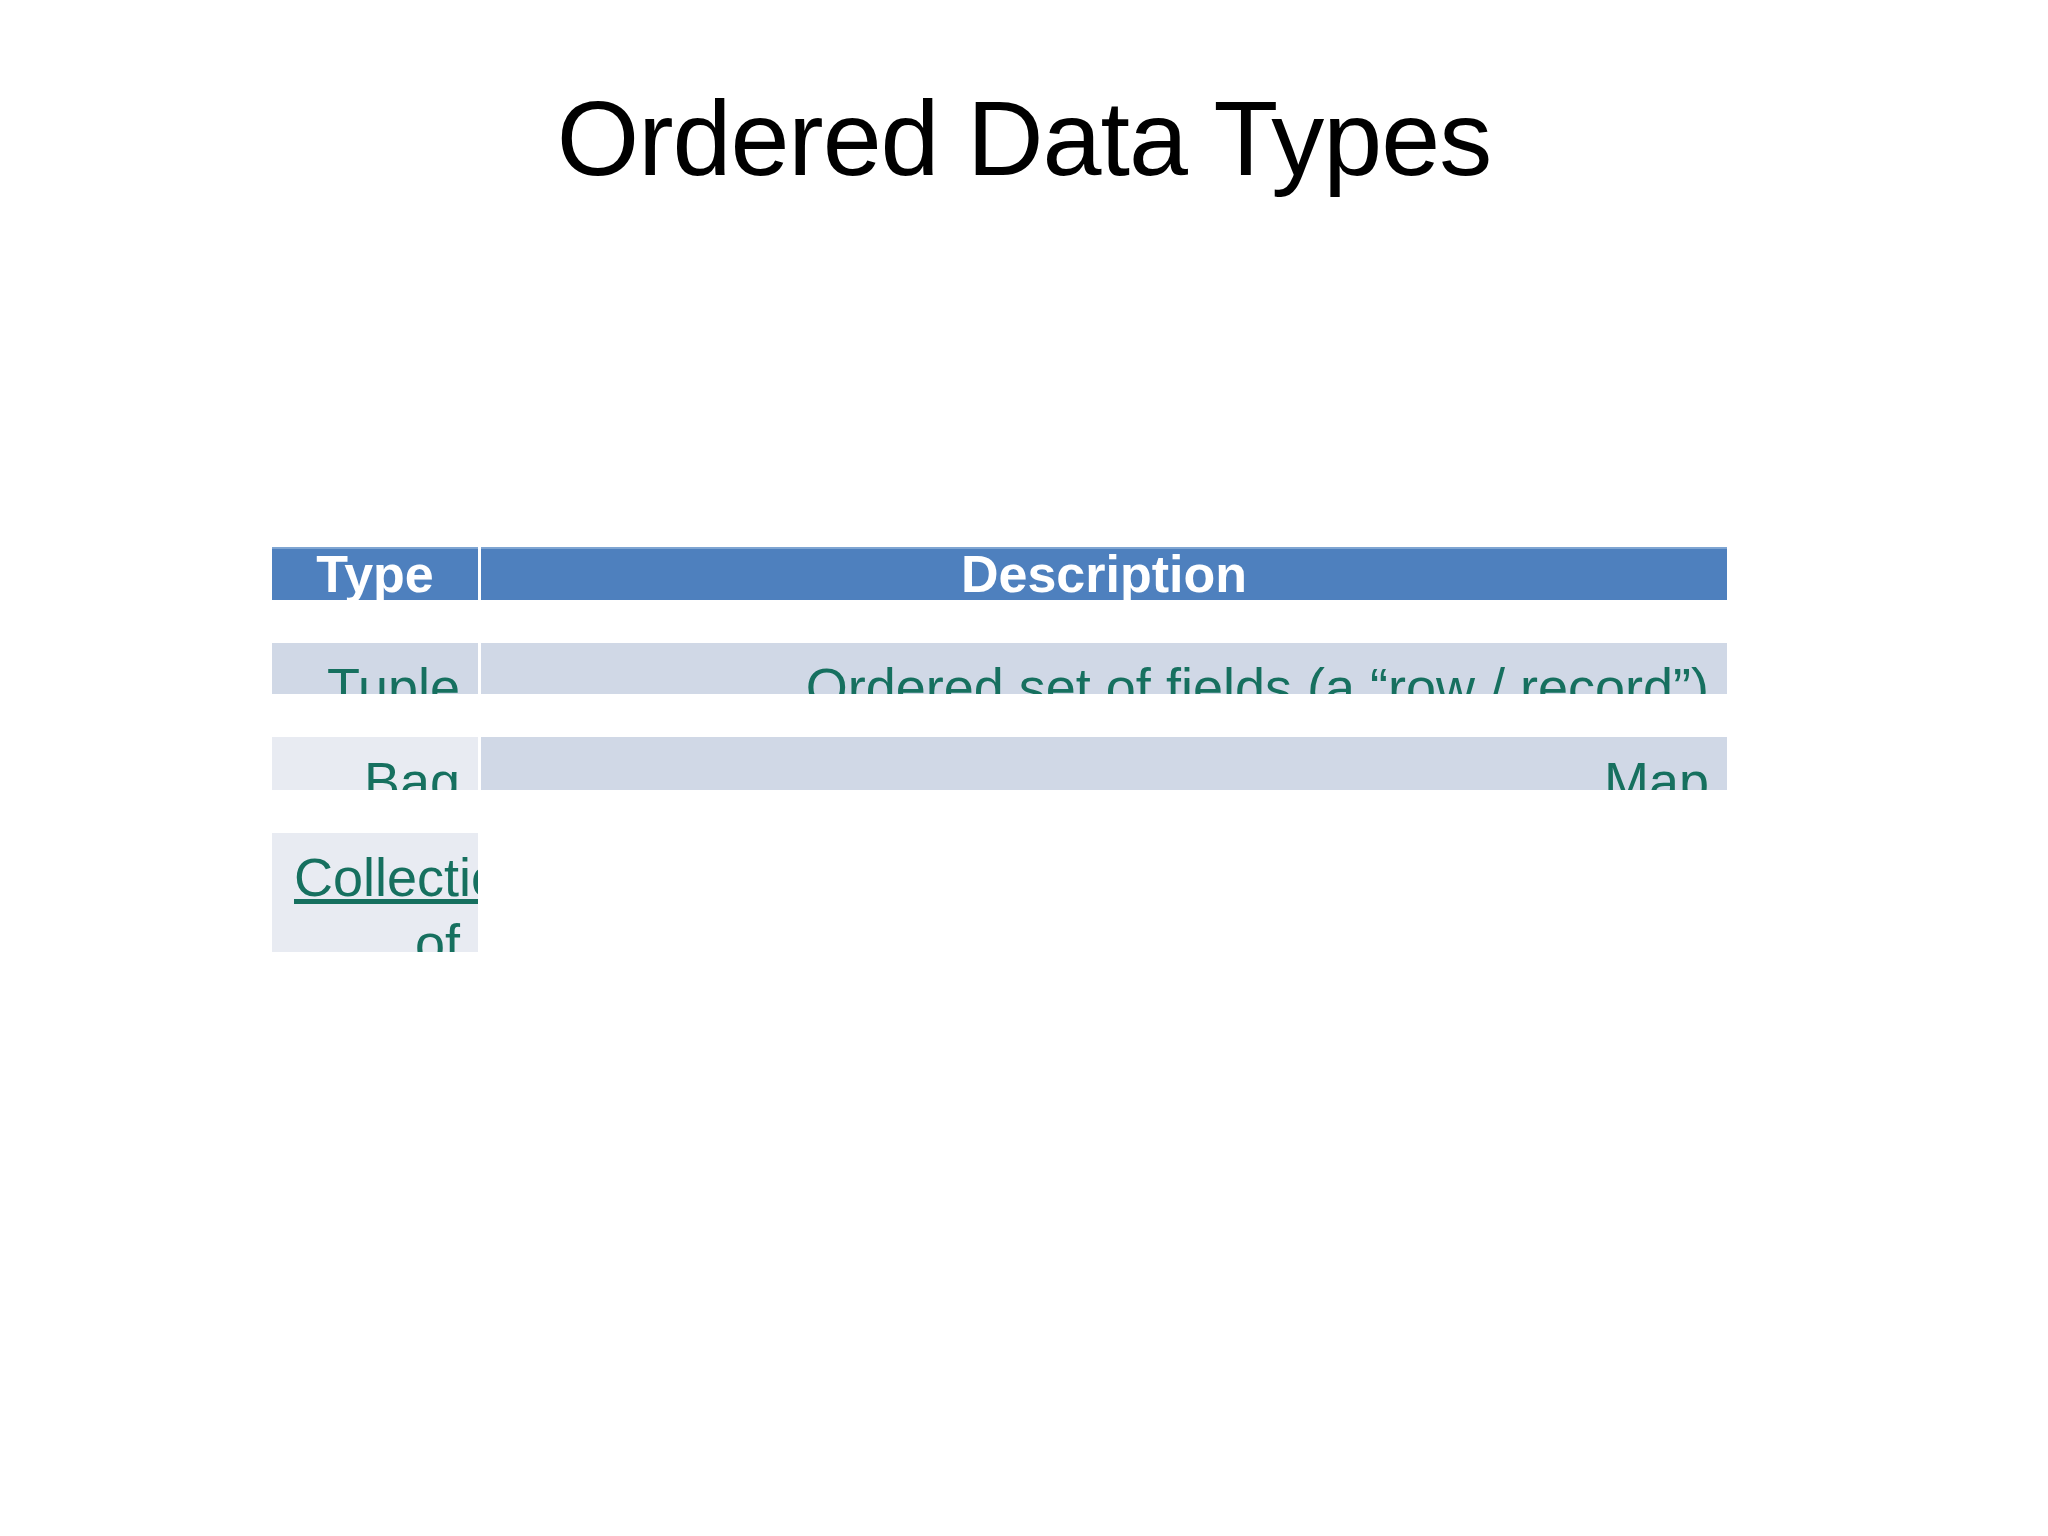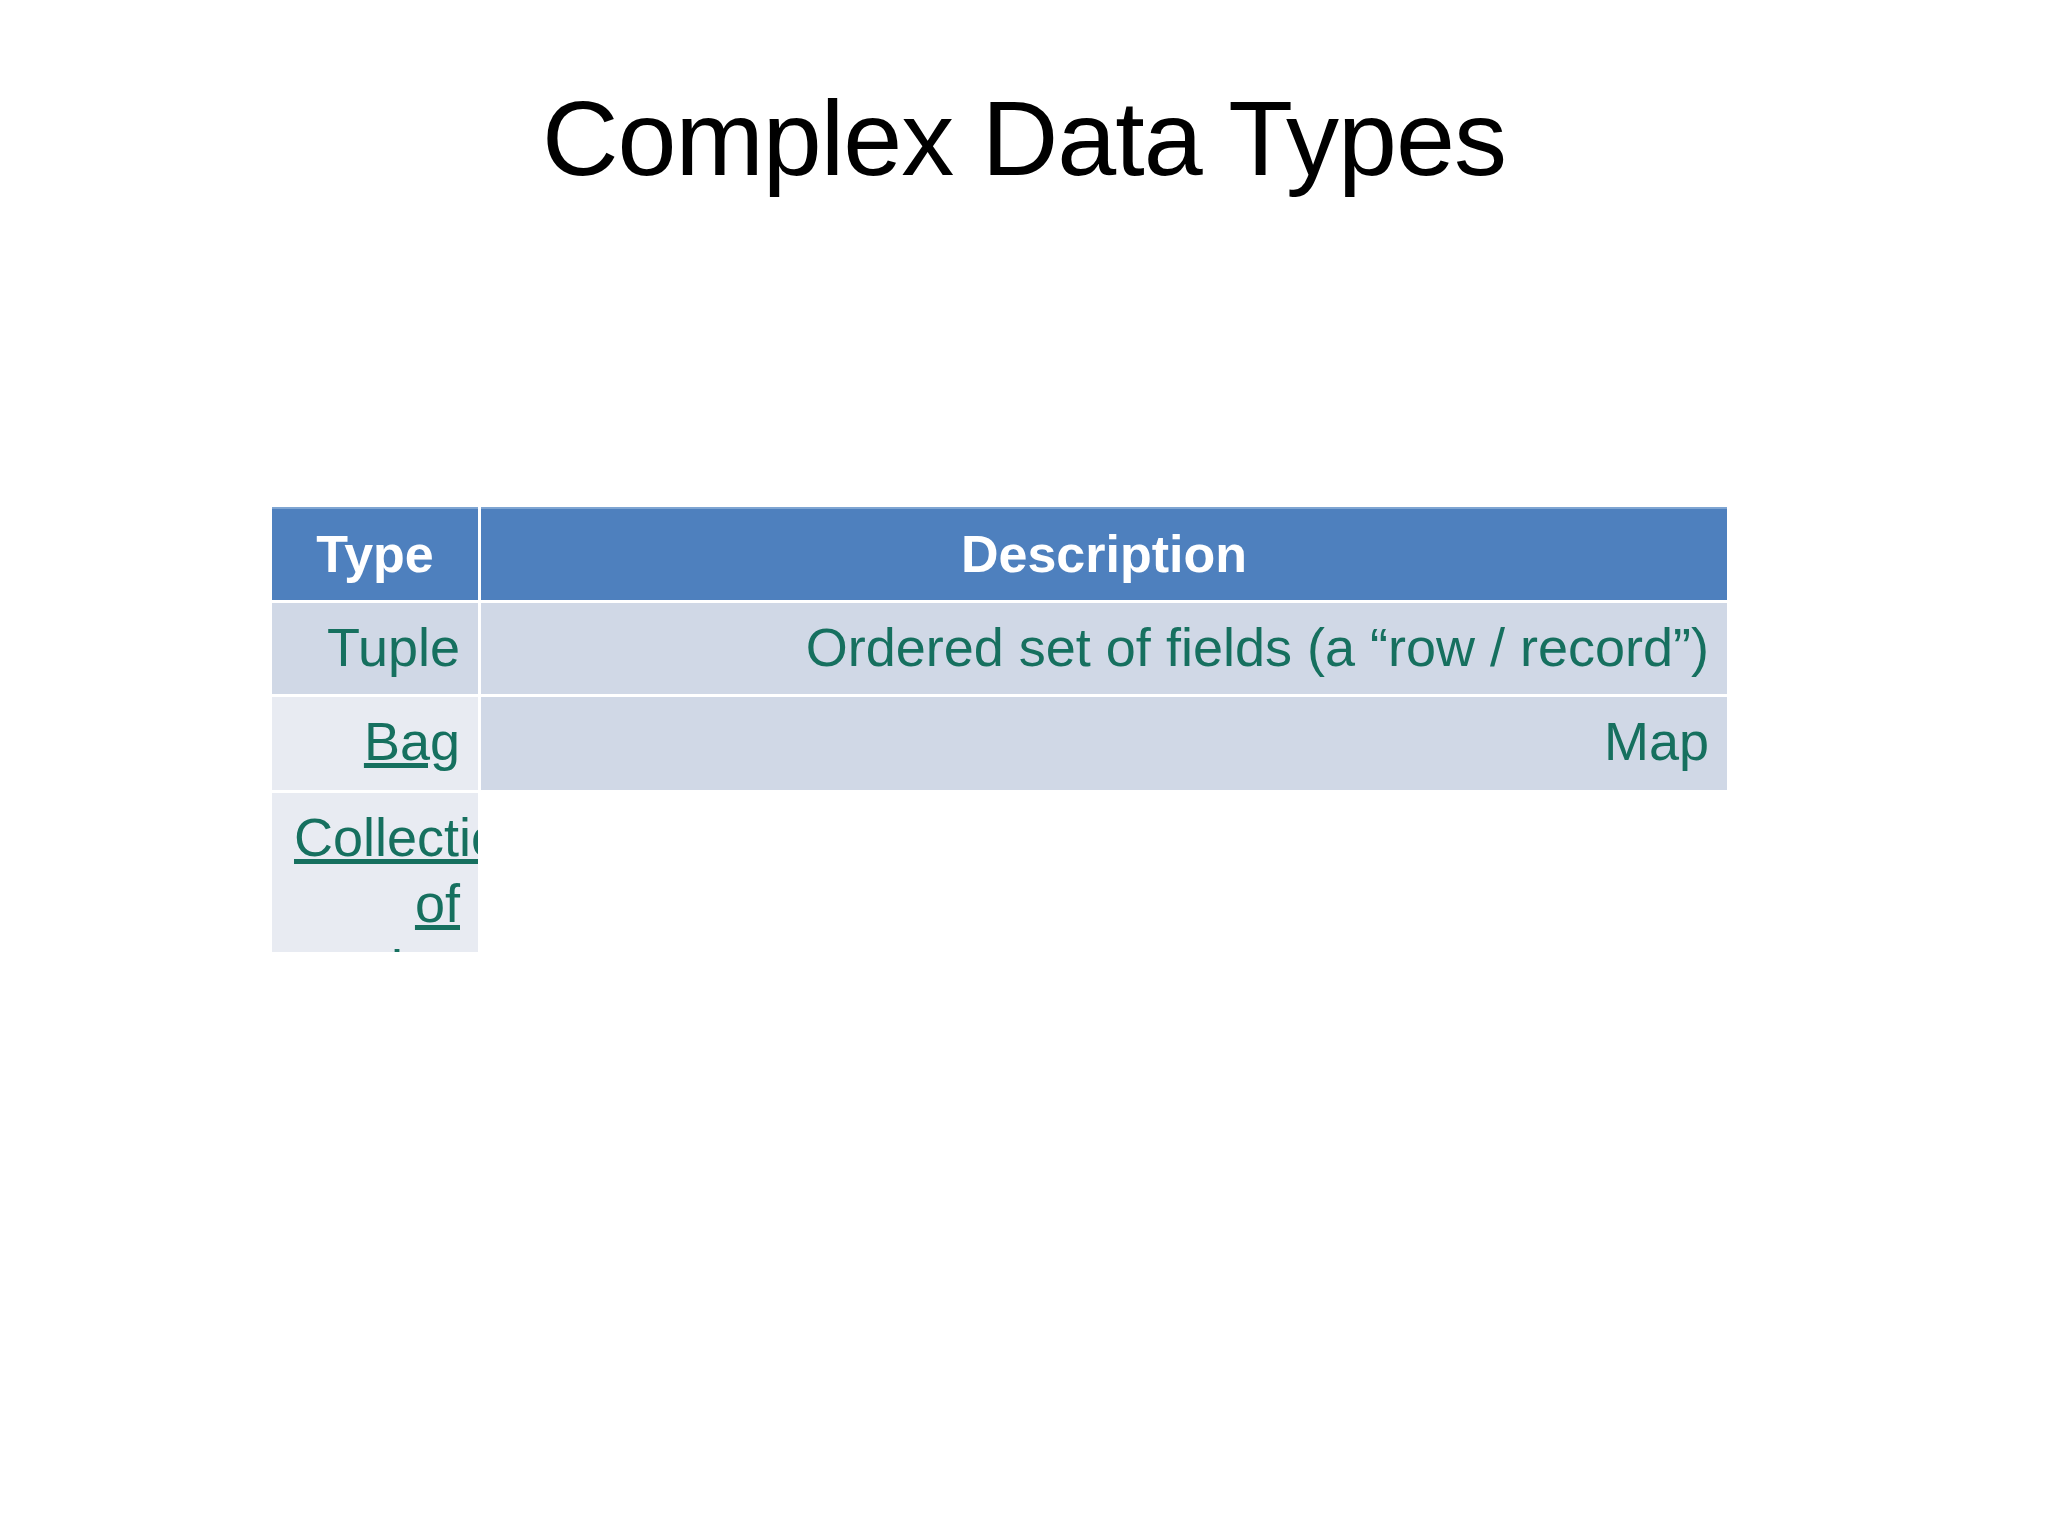--- a/index.html
+++ b/index.html
@@ -34,20 +34,21 @@
     width: 1455px;
     display: grid;
     grid-template-columns: 206px 1246px;
     grid-template-rows: 93px 91px 93px 159px;
     gap: 3px;
     background: #FFFFFF;
   }
   .cell {
     box-sizing: border-box;
     overflow: hidden;
+    margin-top: 40px;
   }
   .cell.header {
     background: #4E80BE;
     color: #FFFFFF;
     font-weight: 700;
     font-size: 52px;
     display: flex;
     align-items: center;
     justify-content: center;
     box-shadow: inset 0 2px 0 #7FA5D2;
@@ -61,21 +62,21 @@
     text-align: right;
   }
   .cell.shade-a { background: #D0D8E6; }
   .cell.shade-b { background: #E8EBF2; text-decoration: underline; }
 </style>
 </head>
 <body>
 
 <div class="slide">
 
-  <h1 class="title">Complex Data Types</h1>
+  <h1 class="title">Ordered Data Types</h1>
 
   <div class="dtable">
 
     <div class="cell header">Type</div>
     <div class="cell header">Description</div>
 
     <div class="cell body shade-a">Tuple</div>
     <div class="cell body shade-a">Ordered set of fields (a “row / record”)</div>
 
     <div class="cell body shade-b">Bag</div>

